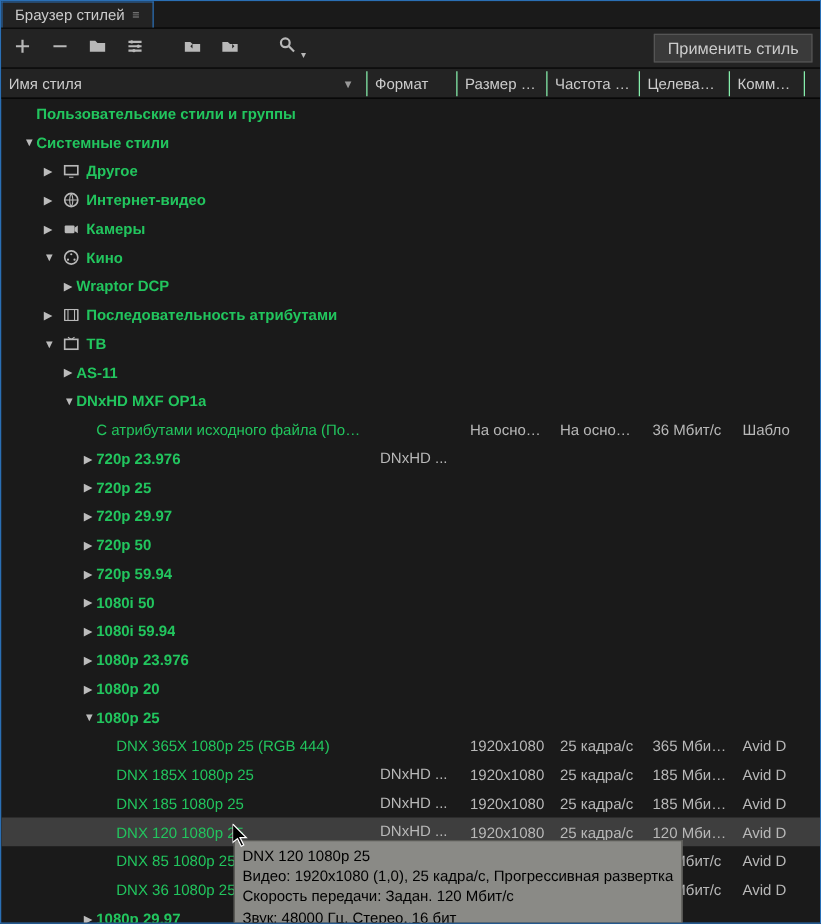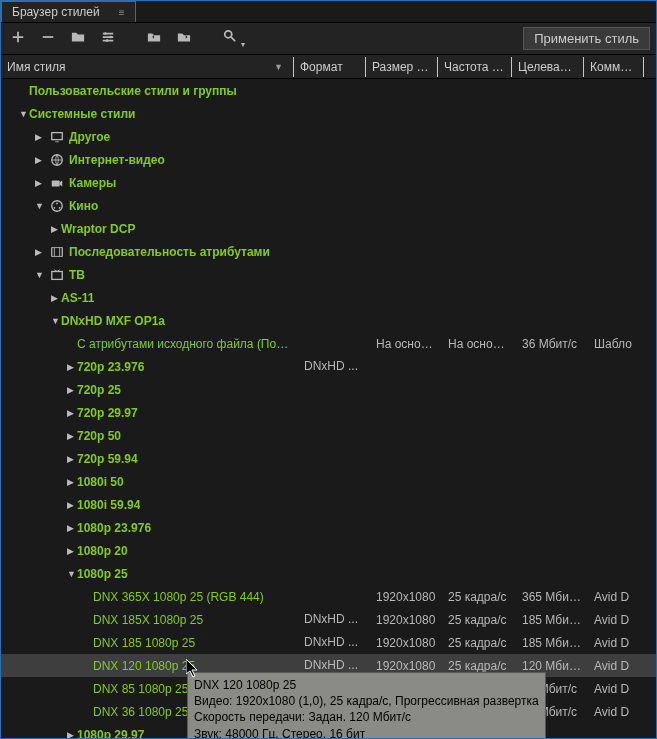--- a/index.html
+++ b/index.html
@@ -21,21 +21,21 @@
   }
   .tab {
     padding: 3px 10px;
     font-size: 12px;
     color: #ccc;
     border: 1px solid #2a6fb5;
     border-bottom: none;
     background: #232323;
     display: flex;
     align-items: center;
-    gap: 19px;
+    gap: 6px;
   }
   .tab .menu-icon { color: #888; font-size: 10px; }
   .toolbar {
     display: flex;
     align-items: center;
     padding: 4px 6px;
     background: #232323;
     border-bottom: 1px solid #000;
     height: 32px;
     gap: 8px;
@@ -97,21 +97,21 @@
   .row .cell-comment { flex: 0 0 60px; }
   .arrow {
     display:inline-block; width:10px; font-size:9px; color:#bbb; flex-shrink:0;
   }
   .arrow.right::before { content:"▶"; }
   .arrow.down::before { content:"▼"; }
   .arrow.none::before { content:""; }
   .folder-icon { display:inline-flex; width:16px; justify-content:center; margin:0 4px; flex-shrink:0;}
   .ind { display:inline-block; flex-shrink:0;}
   .ind-0{width:8px} .ind-1{width:24px} .ind-2{width:40px} .ind-3{width:56px} .ind-4{width:72px}
-  .label { color:#84cc16; white-space:nowrap; overflow:hidden; text-overflow:ellipsis;}
+  .label { color:#22c55e; white-space:nowrap; overflow:hidden; text-overflow:ellipsis;}
   .row.bold .label { font-weight:bold;}
   .cursor {
     position: absolute;
     left: 185px;
     top: 580px;
     pointer-events: none;
     z-index: 10;
   }
   .tooltip {
     position: absolute;

